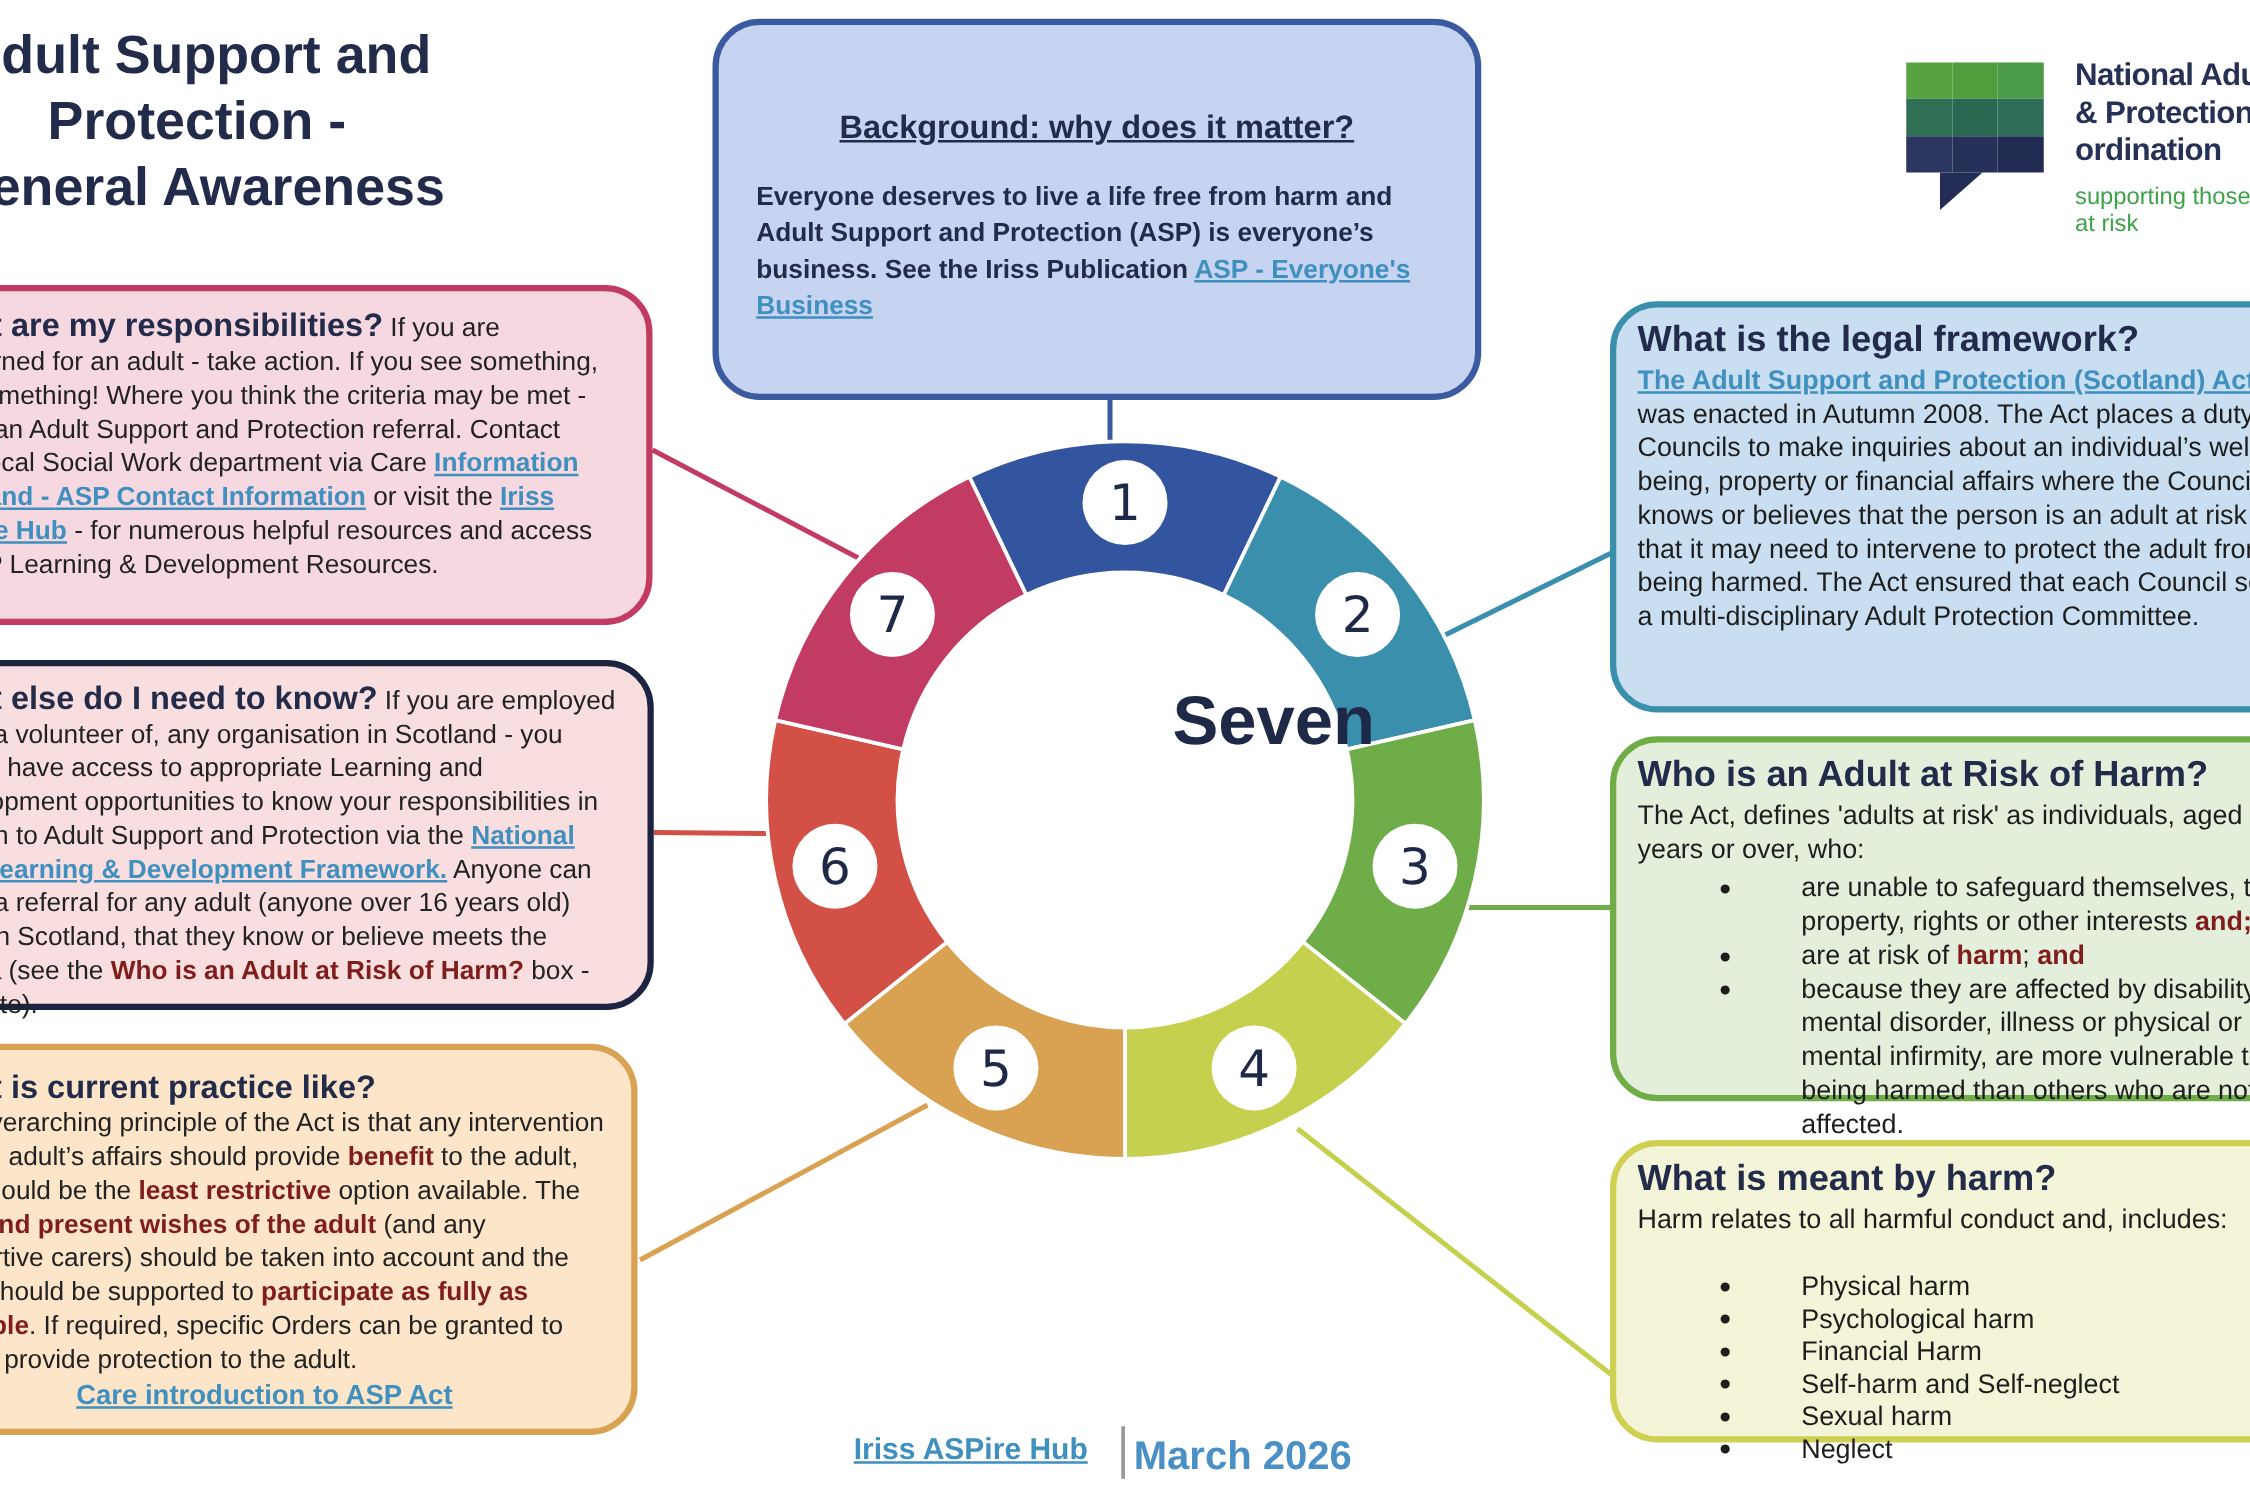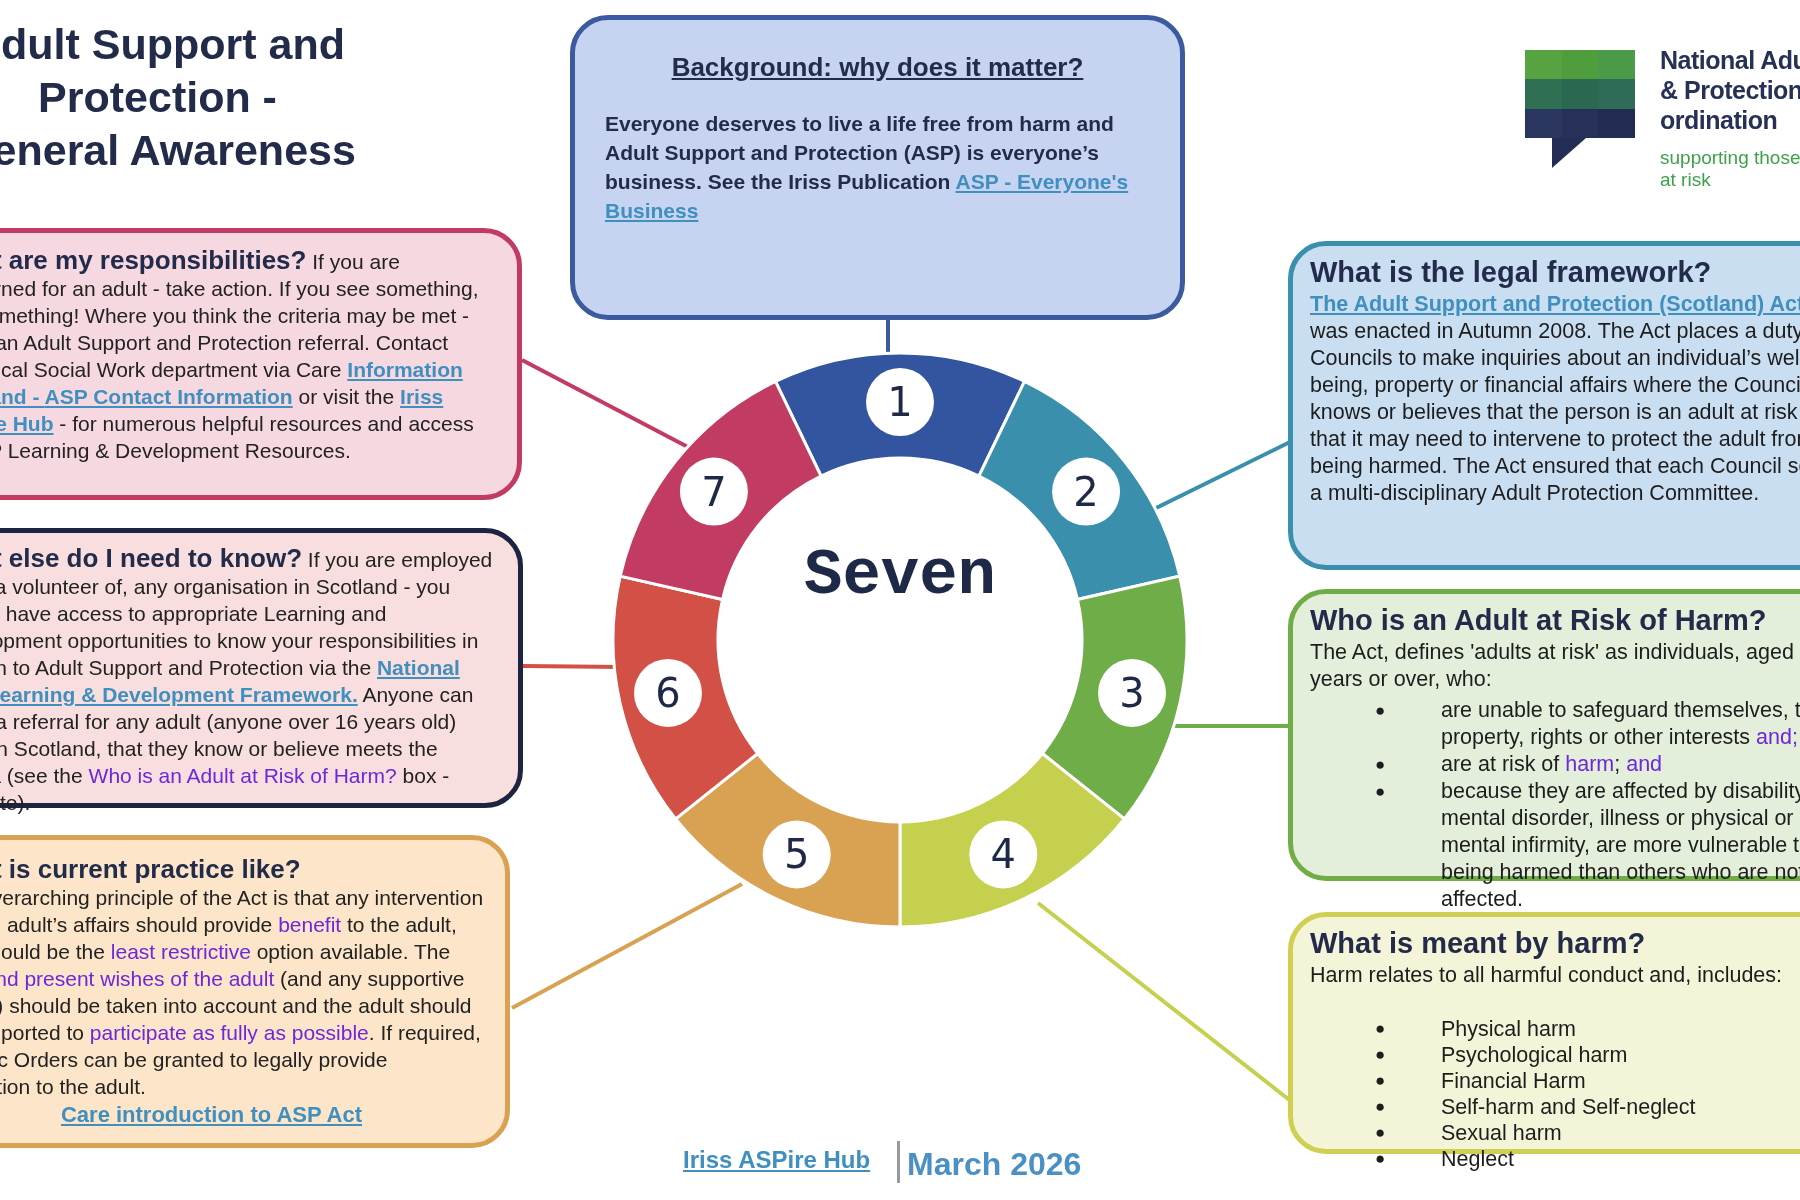--- a/index.html
+++ b/index.html
@@ -8,27 +8,27 @@
   [data-name]{box-sizing:border-box;}
 
   
   .poster-title{position:absolute;left:-85px;top:18px;width:485px;text-align:center;
     font-size:43px;line-height:53px;font-weight:bold;color:var(--navy);}
 
   
   .box{position:absolute;border-radius:38px;border-style:solid;border-width:5px;}
   .box .body{font-size:21px;line-height:27px;color:#222;}
   .hrun{font-weight:bold;font-size:26px;color:var(--navy);}
-  .brun{font-weight:normal;color:#6d28d9;}
+  .brun{font-weight:bold;color:#7f1d1d;}
   a.lnk{color:var(--link_blue);font-weight:bold;text-decoration:underline;}
 
   
   #bg-box{left:570px;top:15px;width:615px;height:305px;
     background:var(--bg_box_fill);border-color:var(--bg_box_border);}
-  #bg-box .bhead{margin-top:32px;text-align:center;font-weight:bold;font-size:26px;
+  #bg-box .bhead{margin-top:66px;text-align:center;font-weight:bold;font-size:26px;
     color:var(--navy);text-decoration:underline;}
   #bg-box .body{margin:26px 28px 0 30px;font-weight:bold;font-size:21px;line-height:29px;color:var(--navy);}
 
   
   #resp-box{left:-127px;top:228px;width:649px;height:272px;
     background:var(--box1_fill);border-color:var(--box1_border);padding:14px 25px 0 60px;}
   #know-box{left:-127px;top:528px;width:650px;height:280px;
     background:var(--box2_fill);border-color:var(--box2_border);padding:12px 25px 0 60px;}
   #practice-box{left:-127px;top:835px;width:637px;height:313px;
     background:var(--box3_fill);border-color:var(--box3_border);padding:16px 20px 0 60px;}
@@ -43,22 +43,22 @@
   #harm-box{top:912px;height:242px;background:var(--harm_fill);border-color:var(--harm_border);}
   #harm-box .body{line-height:26px;}
   ul.blt{list-style:none;margin:4px 0 0 0;padding:0;}
   ul.blt li{position:relative;margin-left:65px;padding-left:66px;}
   ul.blt li::before{content:"\25CF";position:absolute;left:0;top:0;font-size:17px;color:#1d1d1d;}
   #harm-box ul.blt{margin-top:28px;}
 
   
   #diagram-svg{position:absolute;left:0;top:0;width:1800px;height:1200px;z-index:1;}
   .box,.poster-title,#center-text,#footer,#logo{z-index:2;}
-  #center-text{position:absolute;left:700px;top:543px;width:400px;text-align:center;
-    font-family:Liberation Mono, monospace;font-weight:bold;font-size:64px;line-height:66px;color:#1e2947;}
+  #center-text{position:absolute;left:700px;top:543px;width:400px;text-align:right;
+    font-family:Liberation Sans, sans-serif;font-weight:bold;font-size:55px;line-height:66px;color:#1e2947;}
   .seg-num{font-family:"DejaVu Sans",sans-serif;font-size:40px;fill:#1e2947;}
 
   
   #logo{position:absolute;left:1525px;top:45px;width:420px;height:130px;}
   #logo-grid{position:absolute;left:0;top:5px;width:110px;height:88px;display:grid;
     grid-template-columns:repeat(3,1fr);grid-template-rows:repeat(3,1fr);}
   #logo-tail{position:absolute;left:27px;top:93px;width:0;height:0;
     border-left:34px solid #232d56;border-bottom:30px solid transparent;}
   #logo-text{position:absolute;left:135px;top:0;width:300px;}
   #logo-text .l1,#logo-text .l2{font-size:25px;font-weight:bold;color:#273156;line-height:30px;letter-spacing:-0.5px;}

